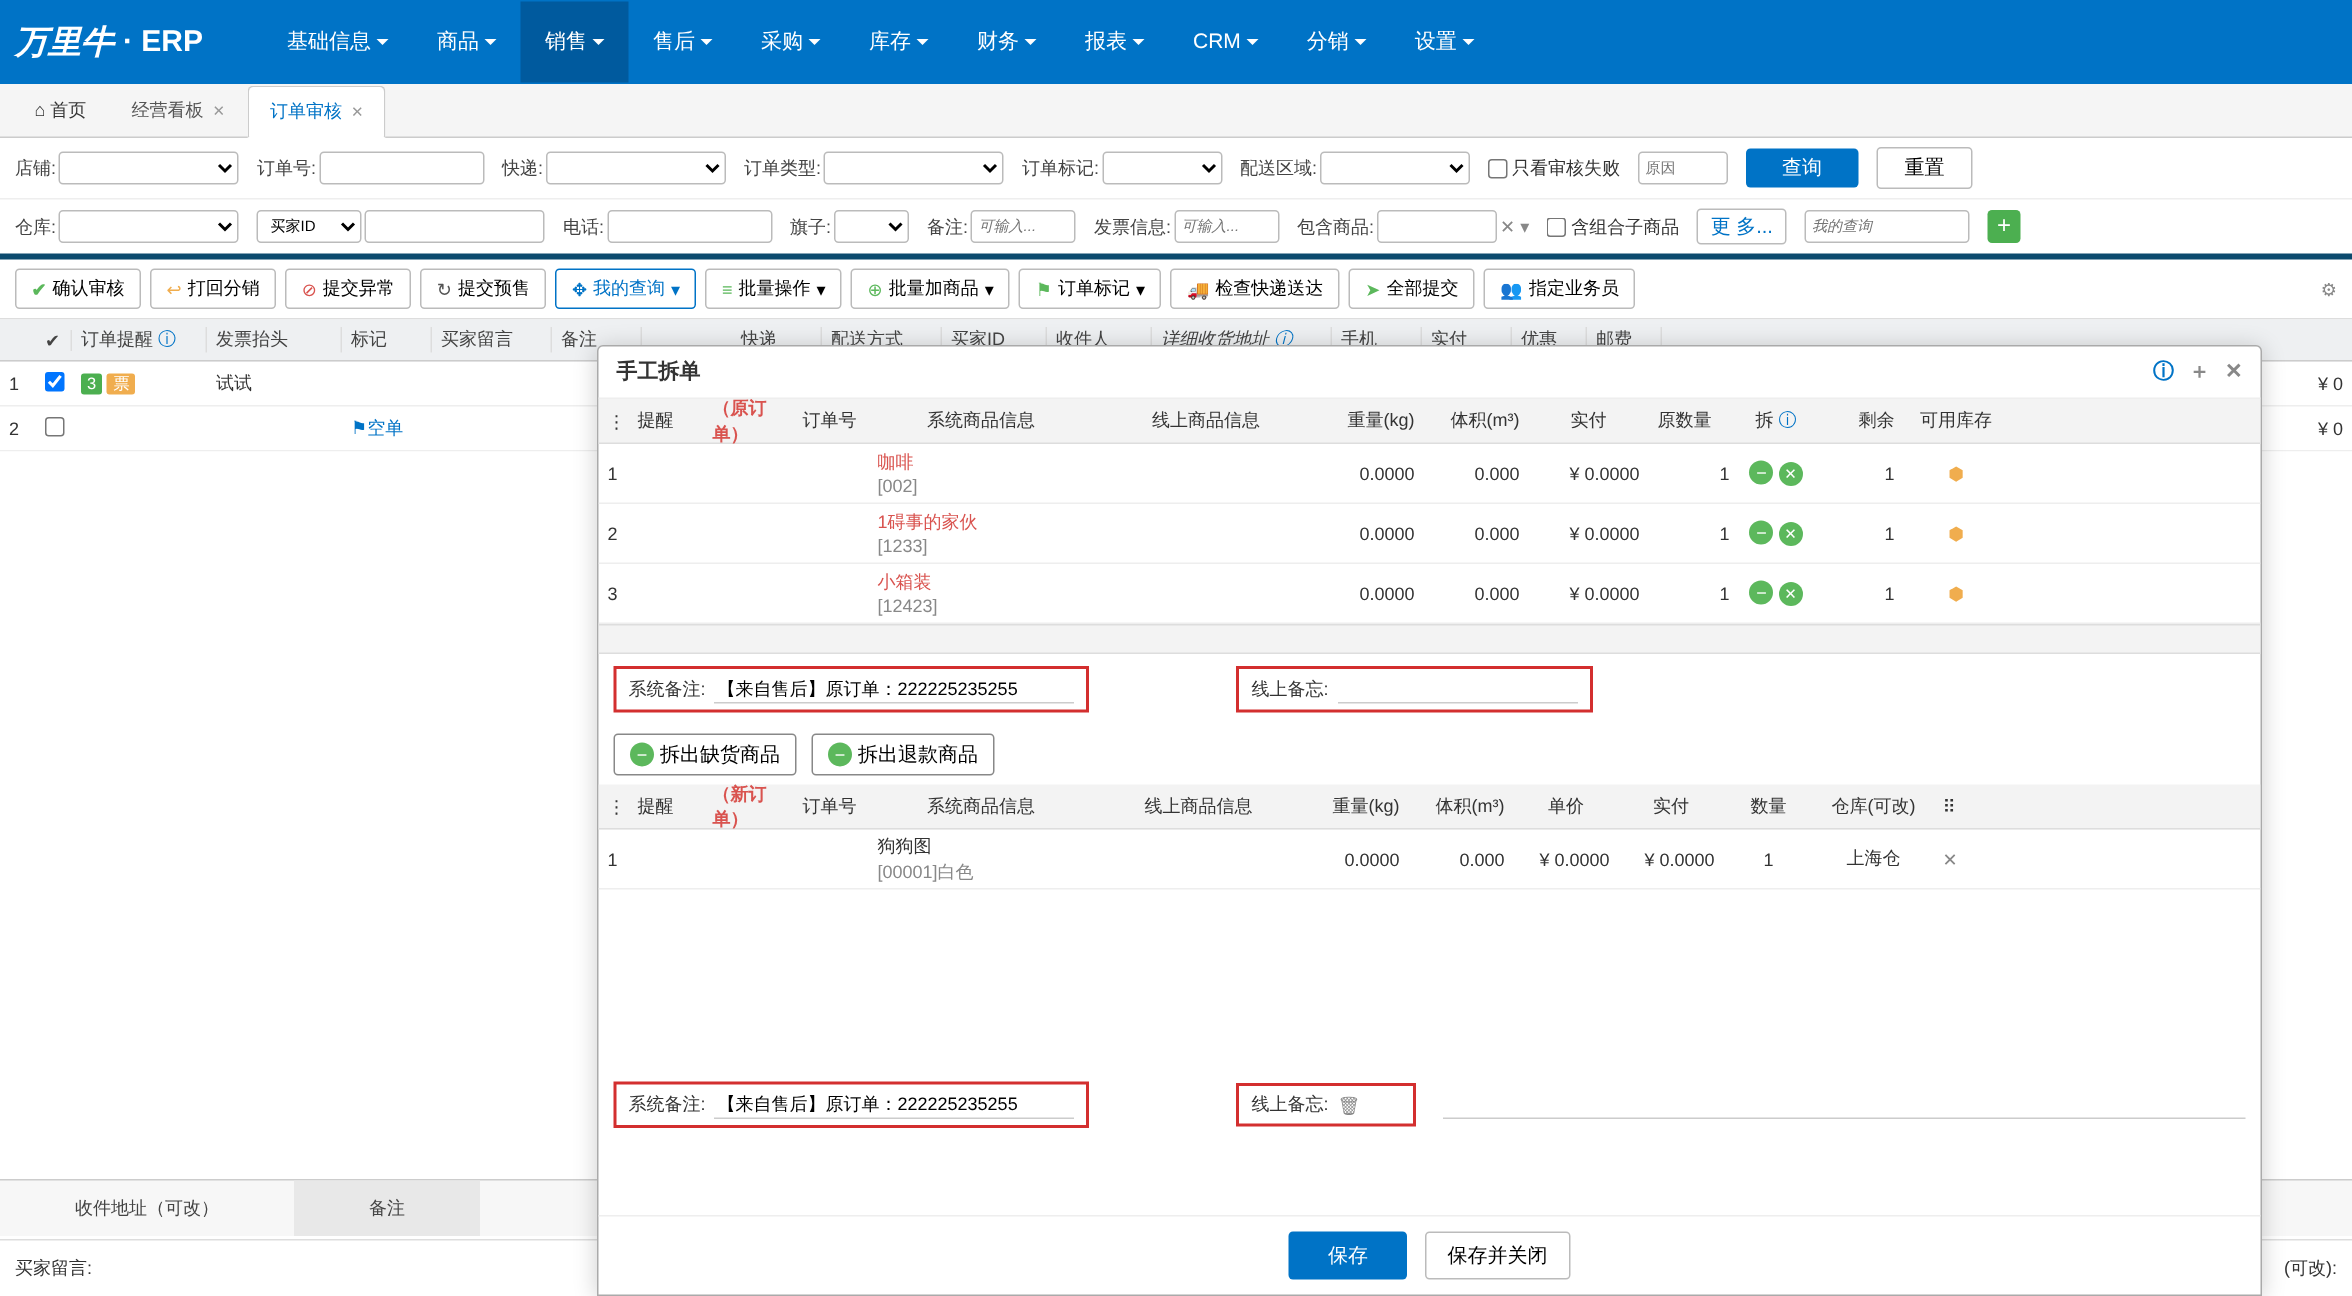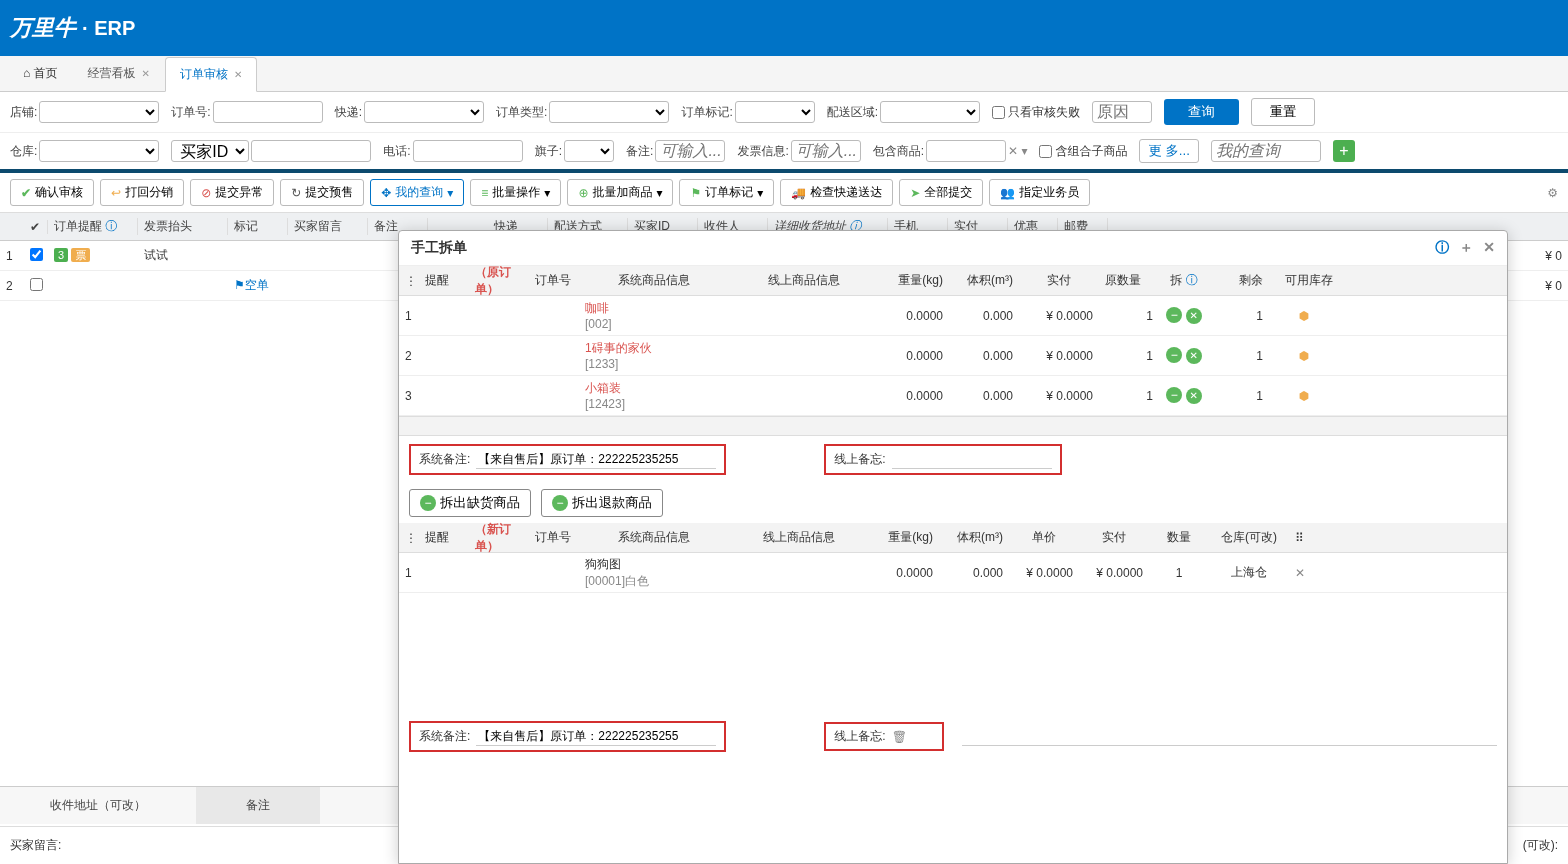--- a/index.html
+++ b/index.html
@@ -19,21 +19,21 @@
 .tabs { background: #f5f5f5; height: 36px; display: flex; align-items: flex-end; border-bottom: 1px solid #ccc; padding-left: 8px; }
 .tab { padding: 8px 14px; border: 1px solid transparent; cursor: pointer; display: flex; align-items: center; gap: 6px; color: #555; }
 .tab.home-tab { color: #333; }
 .tab.active { background: #fff; border: 1px solid #ccc; border-bottom: 1px solid #fff; border-radius: 4px 4px 0 0; color: #0073c6; margin-bottom: -1px; }
 .tab-close { color: #999; font-size: 10px; }
 
 
 .filter-bar { padding: 6px 10px; display: flex; flex-wrap: wrap; gap: 4px 12px; border-bottom: 1px solid #eee; align-items: center; }
 .filter-item { display: flex; align-items: center; gap: 2px; }
 .filter-label { color: #444; }
-.filter-select, .filter-input { border: 1px solid #bbb; height: 22px; padding: 0 4px; border-radius: 3px; background: #fff; font-size: 16px; }
+.filter-select, .filter-input { border: 1px solid #bbb; height: 22px; padding: 0 4px; border-radius: 3px; background: #fff; font-size: 10px; }
 .filter-select { min-width: 120px; }
 .filter-row2 { padding: 6px 10px; display: flex; flex-wrap: wrap; gap: 4px 12px; align-items: center; border-bottom: 4px solid #0c4a6e; }
 .cbx { display: flex; align-items: center; gap: 3px; }
 .btn-query { background: #0073c6; color: #fff; border: none; padding: 4px 24px; border-radius: 3px; cursor: pointer; }
 .btn-reset { background: #fff; border: 1px solid #bbb; padding: 4px 18px; border-radius: 3px; cursor: pointer; }
 .btn-add-green { background: #4caf50; color: #fff; border: none; width: 22px; height: 22px; font-size: 16px; border-radius: 3px; cursor: pointer; }
 .more-btn { background: #fff; border: 1px solid #bbb; padding: 2px 8px; border-radius: 3px; color: #0073c6; }
 
 
 .toolbar { padding: 6px 10px; display: flex; gap: 6px; border-bottom: 1px solid #ddd; flex-wrap: wrap; align-items: center; }
@@ -92,20 +92,33 @@
 .info-icon { color: #0073c6; }
 </style>
 </head>
 <body>
 
 <div class="topnav">
   <div class="logo">
     <span class="logo-text">万里牛</span>
     <span class="logo-erp">· ERP</span>
   </div>
+  <div class="nav-items" id="nav-items">
+      <div class="nav-item caret">基础信息</div>
+      <div class="nav-item caret">商品</div>
+      <div class="nav-item caret active">销售</div>
+      <div class="nav-item caret">售后</div>
+      <div class="nav-item caret">采购</div>
+      <div class="nav-item caret">库存</div>
+      <div class="nav-item caret">财务</div>
+      <div class="nav-item caret">报表</div>
+      <div class="nav-item caret">CRM</div>
+      <div class="nav-item caret">分销</div>
+      <div class="nav-item caret">设置</div>
+    </div>
 </div>
 
 <div class="tabs" id="page-tabs">
     <div class="tab home-tab">⌂ 首页</div>
     <div class="tab">经营看板 <span class="tab-close">✕</span></div>
     <div class="tab active">订单审核 <span class="tab-close">✕</span></div>
   </div>
 
 <div class="filter-bar">
   <div class="filter-item">
@@ -316,21 +329,21 @@
         <div style="width:60px;color:#d9534f;font-weight:bold">（原订单）</div>
         <div style="width:50px">订单号</div>
         <div style="width:150px;text-align:center">系统商品信息</div>
         <div style="width:150px;text-align:center">线上商品信息</div>
         <div style="width:70px;text-align:right">重量(kg)</div>
         <div style="width:70px;text-align:right">体积(m³)</div>
         <div style="width:80px;text-align:center">实付</div>
         <div style="width:60px;text-align:left">原数量</div>
         <div style="width:50px;text-align:center"><span>拆</span> <span class="info-icon">ⓘ</span></div>
         <div style="width:60px;text-align:right">剩余</div>
-        <div style="width:70px;text-align:right">可用库存</div>
+        <div style="width:70px;text-align:center">可用库存</div>
       </div>
       <div id="orig-rows">
           <div class="mtable-row">
     <div style="width:20px">1</div>
     <div style="width:50px"></div>
             <div style="width:60px"></div>
             <div style="width:50px"></div>
     <div style="width:150px">
               <div class="prod-name">咖啡</div>
               <div class="prod-code">[002]</div>
@@ -450,14 +463,18 @@
           <input class="note-input" value="【来自售后】原订单：222225235255" style="">
         </div>
         <div class="note-box" style="margin-left:80px;min-width:120px">
           <span>线上备忘:</span>
           <span style="color:#888;cursor:pointer">🗑</span>
         </div>
         <input class="note-input2" style="flex: 1 1 0%;">
       </div>
 
     </div>
+    <div class="modal-footer">
+      <button class="btn-save">保存</button>
+      <button class="btn-save-close">保存并关闭</button>
+    </div>
   </div>
 </div>
 
 </body></html>

